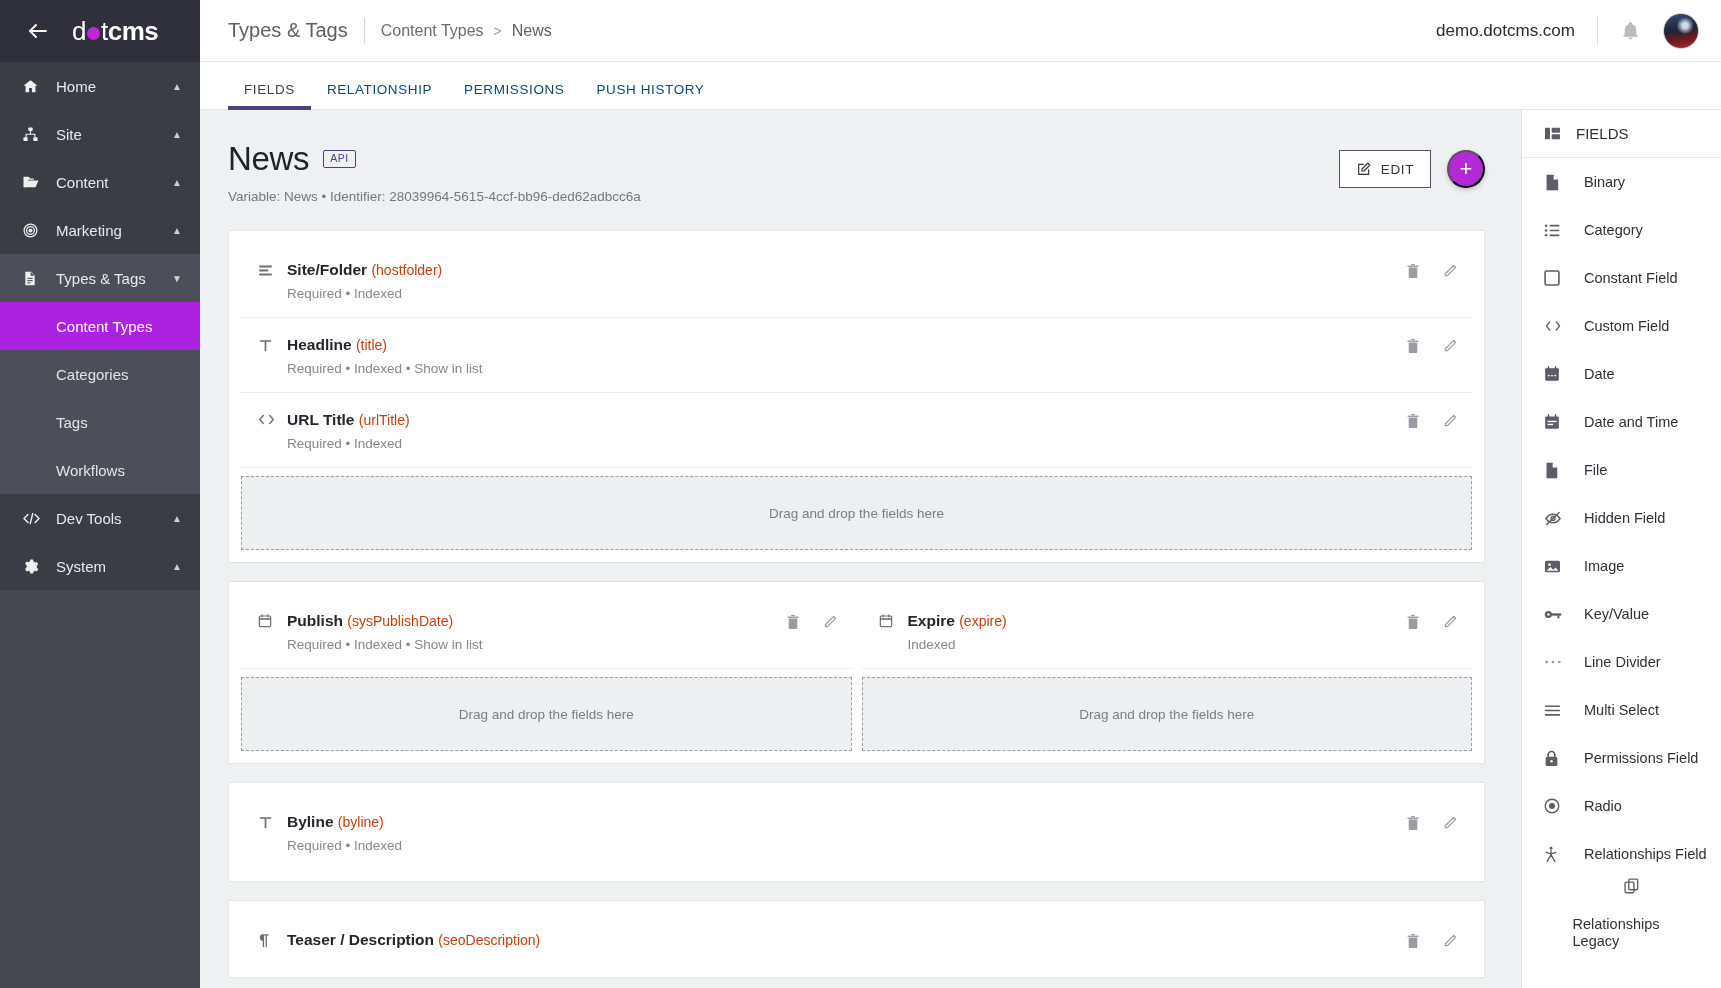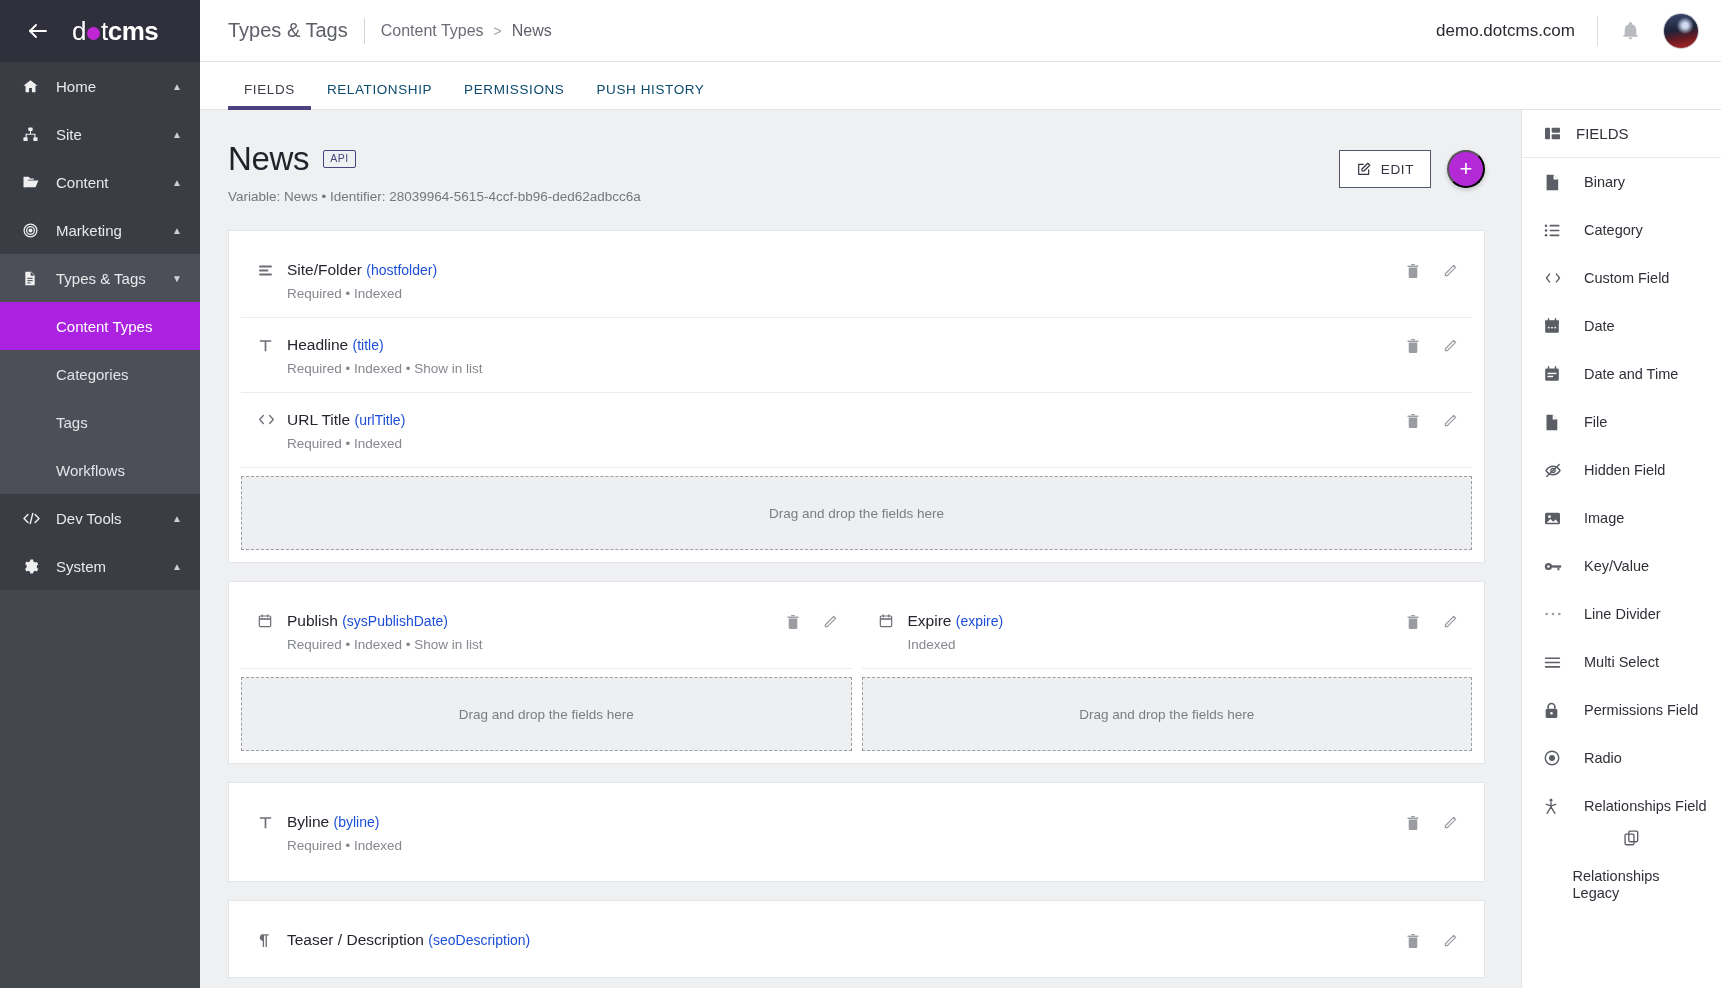--- a/index.html
+++ b/index.html
@@ -134,22 +134,22 @@
     background: #ffffff; border-bottom: 1px solid #ececee;
     padding: 18px 14px 16px 16px; display: flex; align-items: flex-start;
   }
   .field-row:last-of-type { border-bottom: none; }
   .field-icon {
     width: 30px; min-width: 30px; color: #6d6f77;
     display: flex; align-items: center; justify-content: flex-start; padding-top: 1px;
   }
   .field-main { flex: 1; min-width: 0; }
   .field-title { font-size: 15.5px; color: #24262e; }
-  .field-title b { font-weight: 400; }
-  .field-title .var { color: #1d4ed8; font-weight: 400; font-size: 14px; }
+  .field-title b { font-weight: 700; }
+  .field-title .var { color: #c2410c; font-weight: 400; font-size: 14px; }
   .field-meta { margin-top: 7px; font-size: 13.5px; color: #86888f; }
   .row-actions { display: flex; align-items: center; gap: 22px; padding-top: 2px; }
   .act-ico { color: #9a9ca2; cursor: pointer; display: flex; }
 
   .dropzone {
     border: 1px dashed #9c9ea4; background: #eeeff1;
     height: 74px; display: flex; align-items: center; justify-content: center;
     font-size: 13.5px; color: #7b7d84; margin-top: 8px;
   }
 
@@ -617,20 +617,28 @@
                 <circle cx="2.2" cy="14.8" r="1.5"></circle>
                 <rect x="6.4" y="2.2" width="12" height="2" rx="1"></rect>
                 <rect x="6.4" y="8" width="12" height="2" rx="1"></rect>
                 <rect x="6.4" y="13.8" width="12" height="2" rx="1"></rect>
               </svg>
           </span>
           <span class="fp-lbl">Category</span>
         </div>
         <div class="fp-item">
           <span class="fp-ico">
+            <svg width="16" height="16" viewBox="0 0 18 18" fill="none" stroke="#5c5e66" stroke-width="1.8">
+                <rect x="1.2" y="1.2" width="15.6" height="15.6" rx="1.6"></rect>
+              </svg>
+          </span>
+          <span class="fp-lbl">Constant Field</span>
+        </div>
+        <div class="fp-item">
+          <span class="fp-ico">
             <svg width="18" height="14" viewBox="0 0 22 16" fill="none" stroke="#5c5e66" stroke-width="1.6" stroke-linecap="round" stroke-linejoin="round">
                 <path d="M7 3 3 8l4 5"></path>
                 <path d="M15 3l4 5-4 5"></path>
               </svg>
           </span>
           <span class="fp-lbl">Custom Field</span>
         </div>
         <div class="fp-item">
           <span class="fp-ico">
             <svg width="16" height="16" viewBox="0 0 20 20" fill="#5c5e66">

